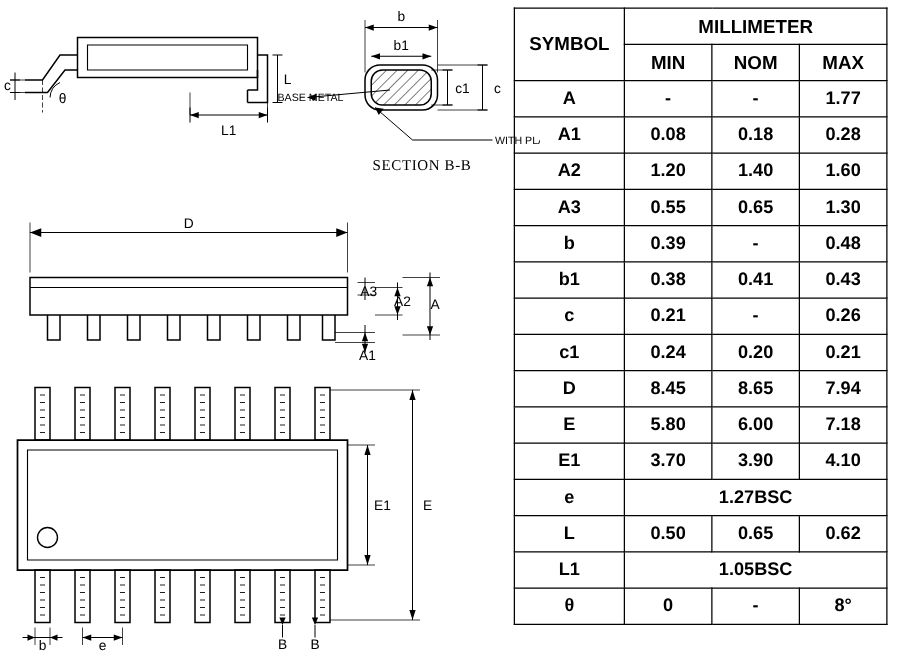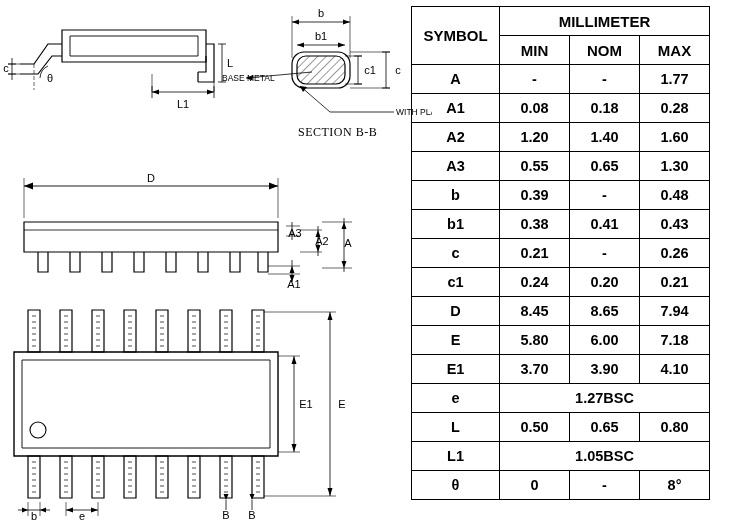--- a/index.html
+++ b/index.html
@@ -376,21 +376,21 @@
           <td>4.10</td>
         </tr>
         <tr>
           <td class="sym">e</td>
           <td colspan="3">1.27BSC</td>
         </tr>
         <tr>
           <td class="sym">L</td>
           <td>0.50</td>
           <td>0.65</td>
-          <td>0.80</td>
+          <td>0.62</td>
         </tr>
         <tr>
           <td class="sym">L1</td>
           <td colspan="3">1.05BSC</td>
         </tr>
         <tr>
           <td class="sym">θ</td>
           <td>0</td>
           <td>-</td>
           <td>8°</td>

